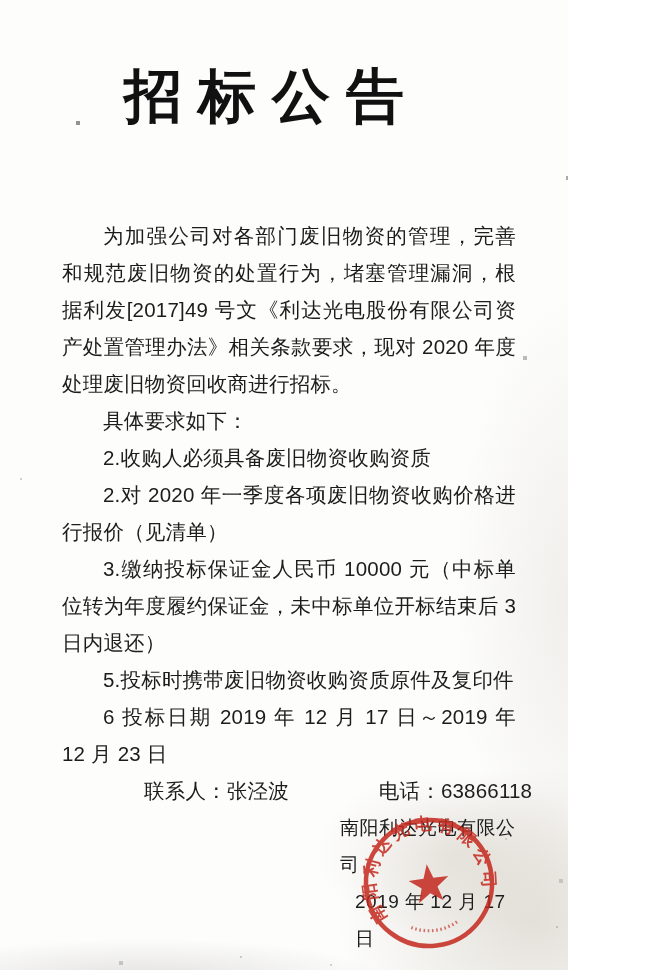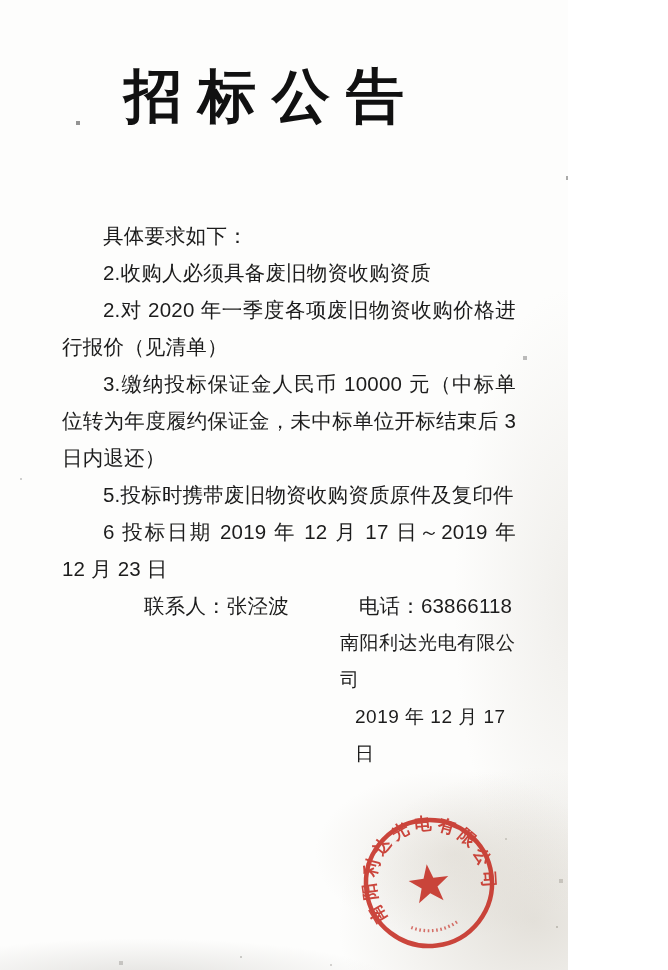--- a/index.html
+++ b/index.html
@@ -63,39 +63,40 @@
     line-height: 37px;
     letter-spacing: 0.2px;
   }
   .body p {
     margin: 0;
     text-indent: 2em;
     text-align: justify;
   }
   .contact { display: block; margin: 0; white-space: nowrap; }
   .contact .person { padding-left: 2em; margin-top: 9px; }
-  .contact .phone { margin-left: 64px; }
+  .contact .phone { margin-left: 84px; }
   .sig-company { margin-left: 278px; font-size: 19px; letter-spacing: 0.5px; }
   .sig-date   { margin-left: 293px; font-size: 19px; letter-spacing: 0.5px; }
   .stamp {
     position: absolute;
     left: 359px; top: 813px;
     transform: rotate(-7deg);
     pointer-events: none;
   }
 </style>
 </head>
 <body>
 
 <div class="page">
   <div class="speckles"></div>
 
   <h1 class="title">招标公告</h1>
 
   <div class="body">
+    <p>为加强公司对各部门废旧物资的管理，完善和规范废旧物资的处置行为，堵塞管理漏洞，根据利发[2017]49 号文《利达光电股份有限公司资产处置管理办法》相关条款要求，现对 2020 年度处理废旧物资回收商进行招标。</p>
     <p>具体要求如下：</p>
     <p>2.收购人必须具备废旧物资收购资质</p>
     <p>2.对 2020 年一季度各项废旧物资收购价格进行报价（见清单）</p>
     <p>3.缴纳投标保证金人民币 10000 元（中标单位转为年度履约保证金，未中标单位开标结束后 3 日内退还）</p>
     <p>5.投标时携带废旧物资收购资质原件及复印件</p>
     <p>6 投标日期 2019 年 12 月 17 日～2019 年 12 月 23 日</p>
 
     <p class="contact">
       <span class="person">联系人：张泾波</span>
       <span class="phone">电话：63866118</span>

